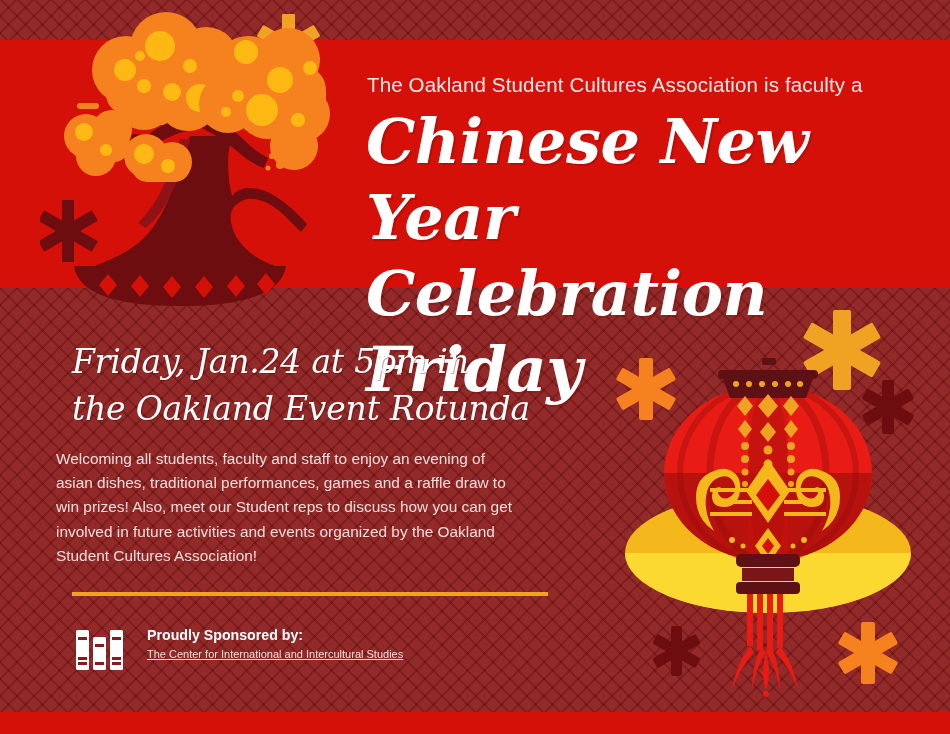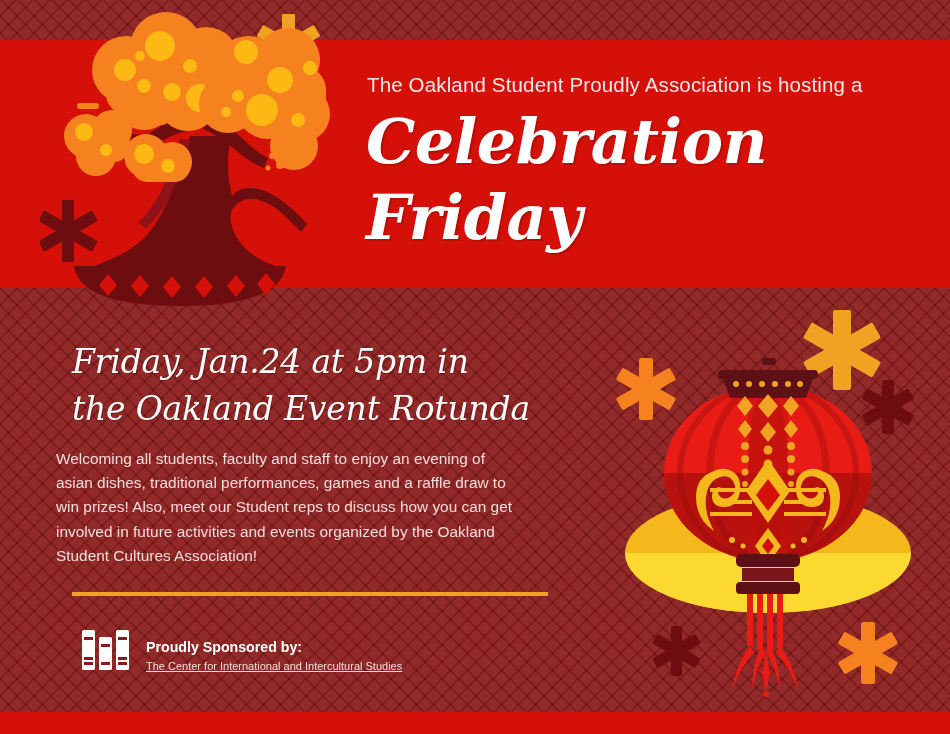--- a/index.html
+++ b/index.html
@@ -89,26 +89,26 @@
     top: 592px;
     width: 476px;
     height: 4px;
     background: #F0A323;
     z-index: 8;
   }
 
   
   .sponsor {
     position: absolute;
-    left: 82px;
+    left: 76px;
     top: 628px;
     z-index: 8;
     display: flex;
-    align-items: flex-end;
-    gap: 16px;
+    align-items: flex-start;
+    gap: 23px;
   }
   .sponsor-text { line-height: 1; }
   .sponsor-title {
     font-size: 14.2px;
     font-weight: bold;
     color: #FFFFFF;
     margin-bottom: 7px;
   }
   .sponsor-name {
     font-size: 11px;
@@ -347,22 +347,23 @@
       <path d="M150 350 q-14 18 -18 44 q8 -22 22 -38 z"></path>
       <path d="M160 352 q-8 20 -8 42 q4 -22 14 -38 z"></path>
       <path d="M180 350 q14 18 18 44 q-8 -22 -22 -38 z"></path>
       <path d="M172 352 q8 20 8 42 q-4 -22 -14 -38 z"></path>
       <path d="M166 356 q-6 22 0 38 q6 -16 0 -38 z"></path>
       <path d="M158 372 q10 10 16 0 q-8 16 -16 0 z"></path>
       <circle cx="166" cy="398" r="3"></circle>
     </g>
   </svg>
 
-  <div class="kicker">The Oakland Student Proudly Association is hosting a</div>
+  <div class="kicker">The Oakland Student Cultures Association is faculty a</div>
   <div class="headline">
+    <div>Chinese New Year</div>
     <div>Celebration Friday</div>
   </div>
 
   <div class="subhead">
     <div>Friday, Jan.24 at 5pm in</div>
     <div>the Oakland Event Rotunda</div>
   </div>
 
   <div class="body-copy">Welcoming all students, faculty and staff to enjoy an evening of asian dishes, traditional performances, games and a raffle draw to win prizes! Also, meet our Student reps to discuss how you can get involved in future activities and events organized by the Oakland Student Cultures Association!</div>
 

